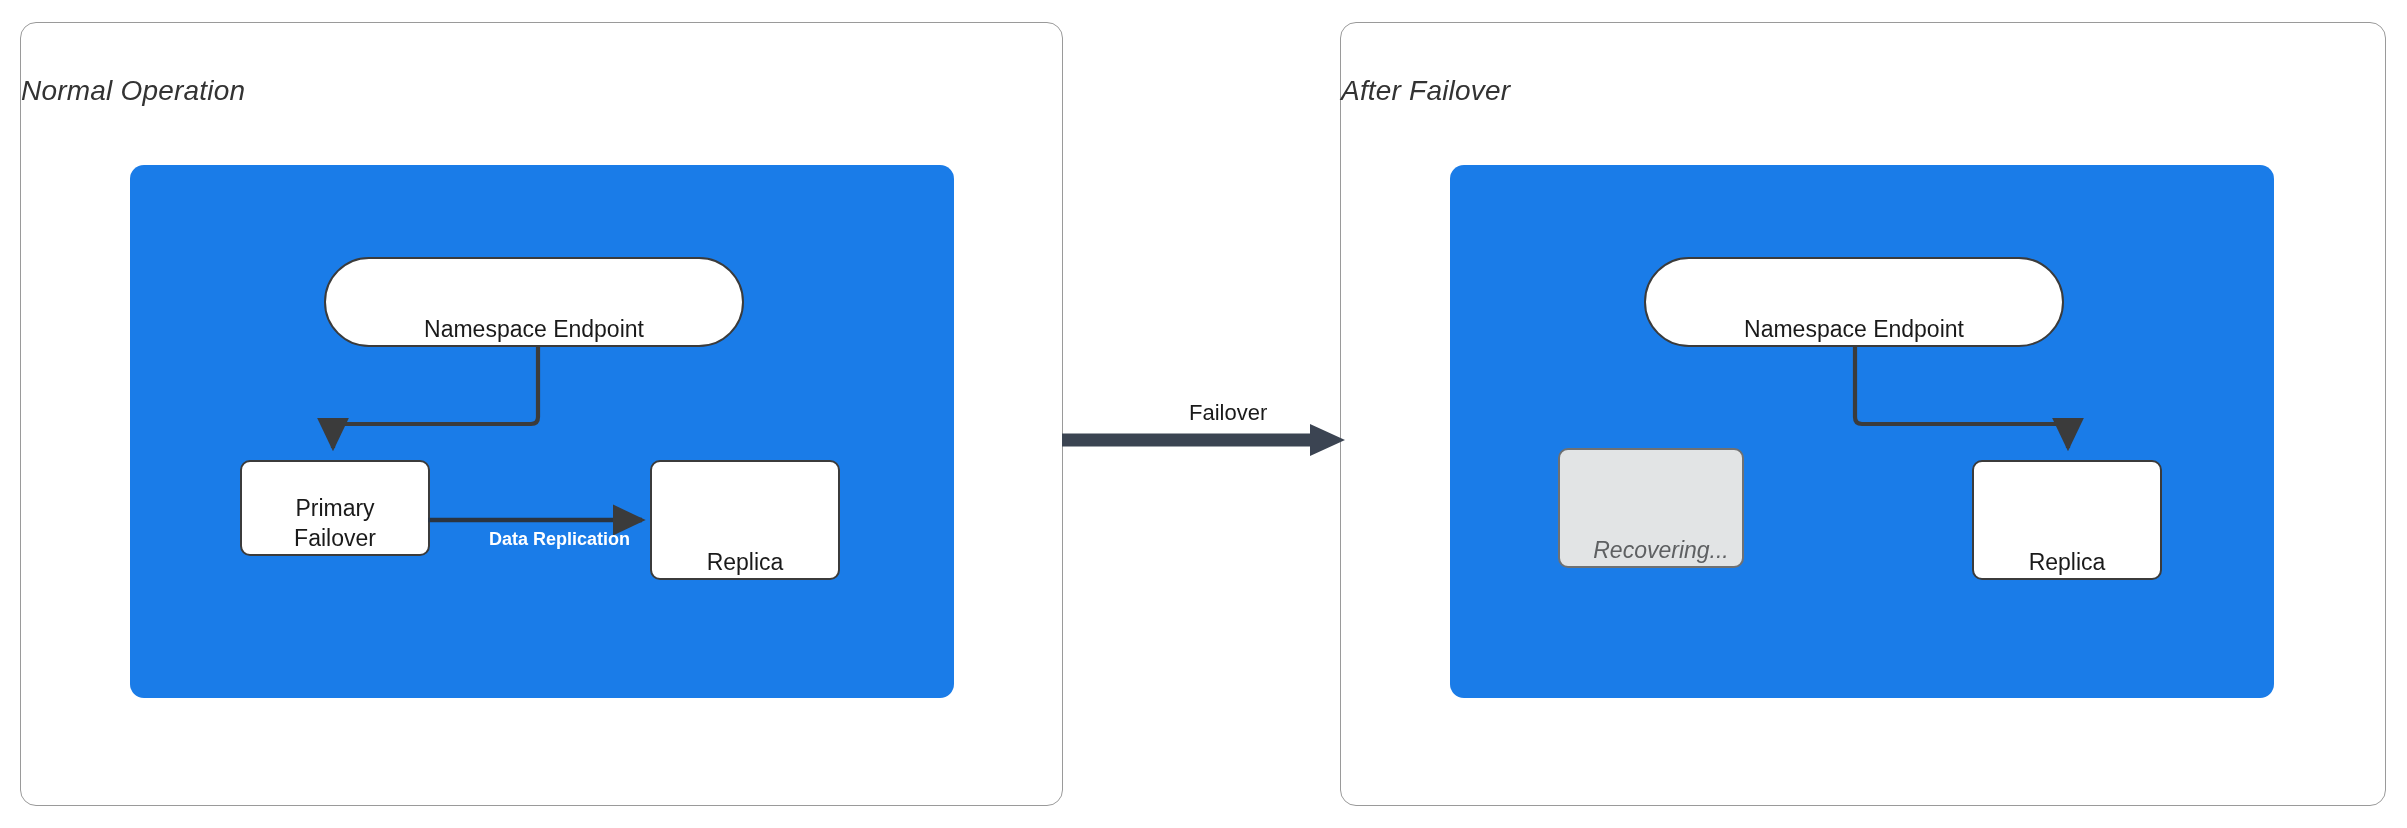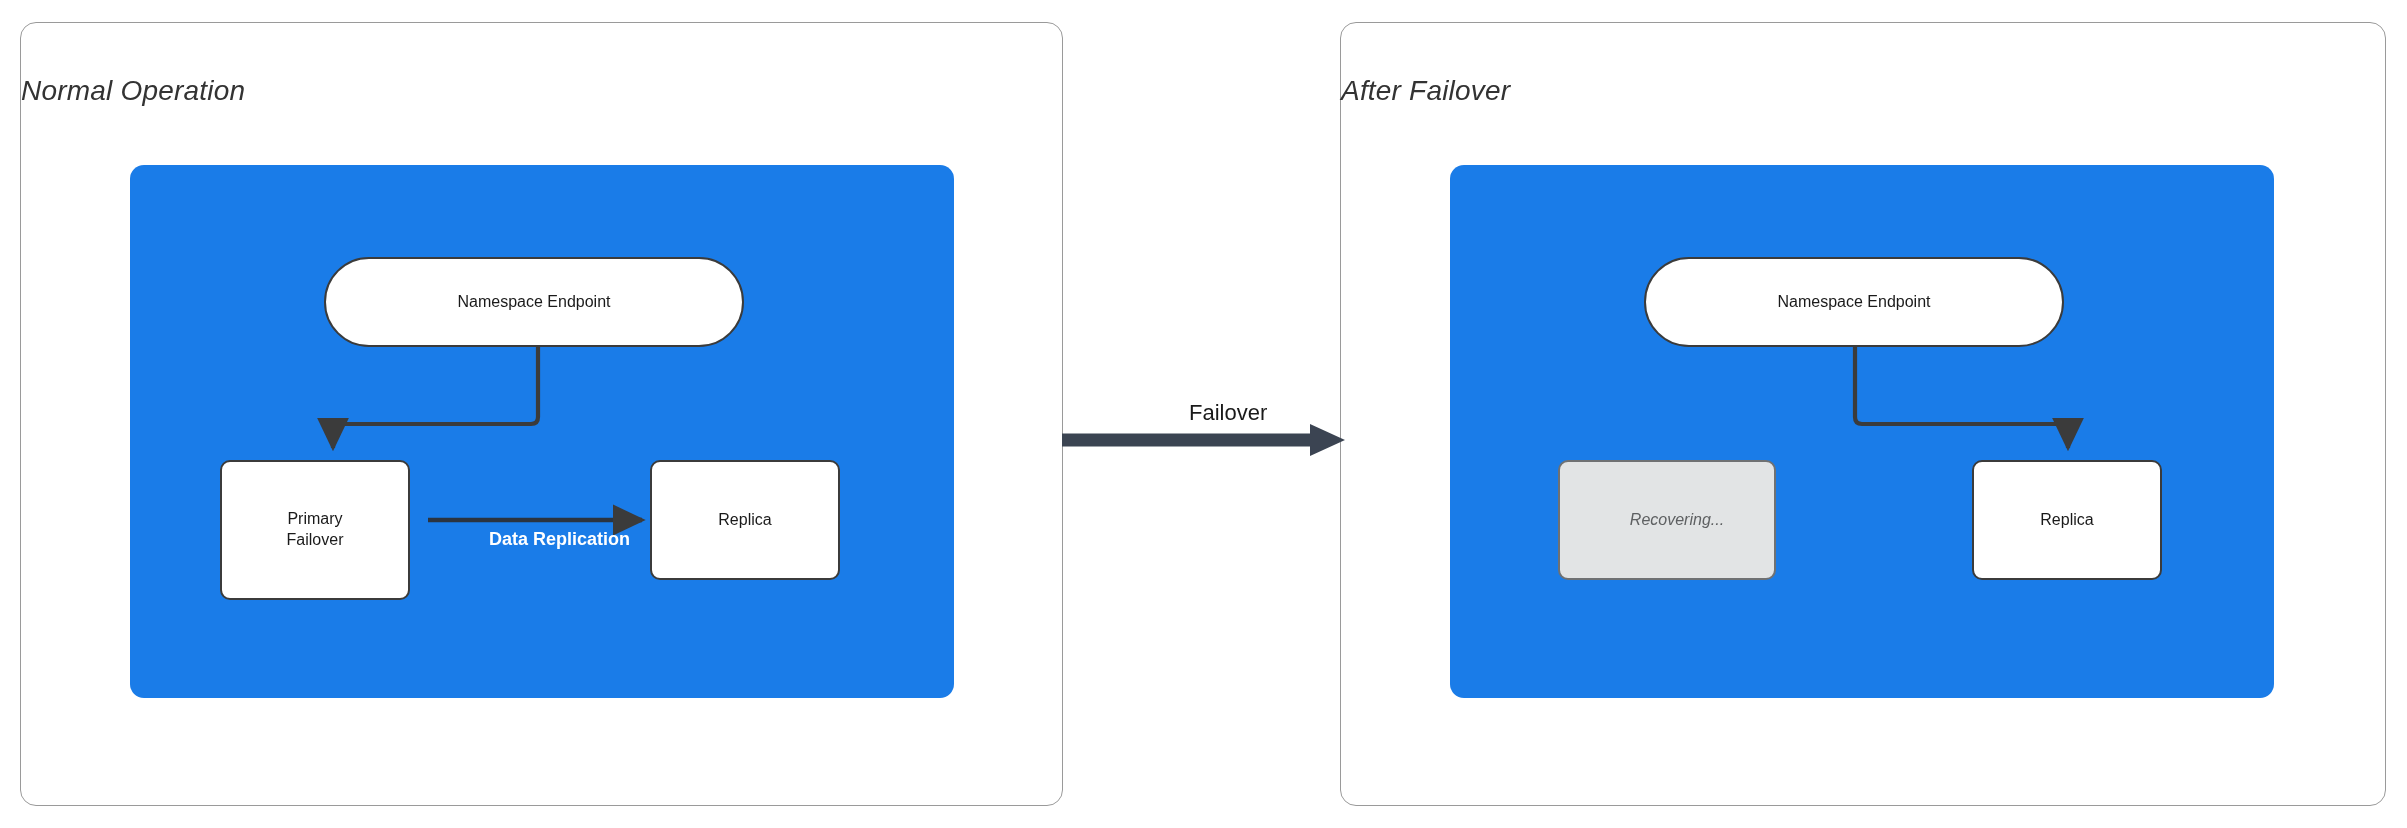--- a/index.html
+++ b/index.html
@@ -51,24 +51,24 @@
     box-sizing: border-box;
   }
   #blue-left  { left: 130px;  top: 165px; width: 824px; height: 533px; }
   #blue-right { left: 1450px; top: 165px; width: 824px; height: 533px; }
 
   
   .node {
     position: absolute;
     box-sizing: border-box;
     display: flex;
-    align-items: center;
+    align-items: flex-end;
     justify-content: center;
     text-align: center;
-    font-size: 16px;
+    font-size: 23px;
     color: #1a1a1a;
     line-height: 1.3;
   }
   .node-pill {
     background: #ffffff;
     border: 2.4px solid #3b3b3b;
     border-radius: 999px;
   }
   .node-rect {
     background: #ffffff;
@@ -77,25 +77,25 @@
   }
   .node-rect-muted {
     background: #e2e4e5;
     border: 2.4px solid #6f7173;
     border-radius: 10px;
     color: #5e6062;
     font-style: italic;
   }
 
   #node-endpoint-left  { left: 324px;  top: 257px; width: 420px; height: 90px; }
-  #node-primary        { left: 220px;  top: 460px; width: 190px; height: 140px; }
+  #node-primary        { left: 240px;  top: 460px; width: 190px; height: 96px; }
   #node-replica-left   { left: 650px;  top: 460px; width: 190px; height: 120px; }
 
   #node-endpoint-right { left: 1644px; top: 257px; width: 420px; height: 90px; }
-  #node-recovering     { left: 1558px; top: 460px; width: 218px; height: 120px; padding-left: 20px; }
+  #node-recovering     { left: 1558px; top: 448px; width: 186px; height: 120px; padding-left: 20px; }
   #node-replica-right  { left: 1972px; top: 460px; width: 190px; height: 120px; }
 
   
   #wires {
     position: absolute;
     left: 0; top: 0;
     width: 2407px;
     height: 828px;
     pointer-events: none;
   }

